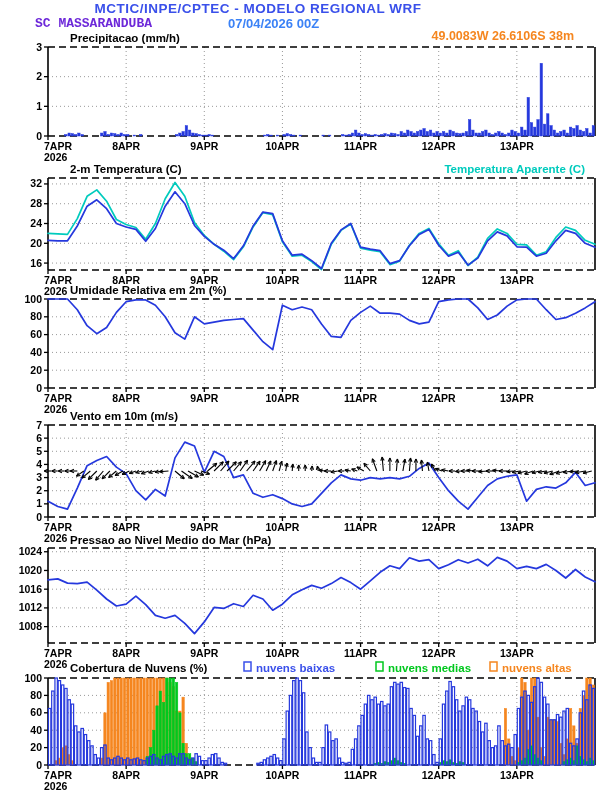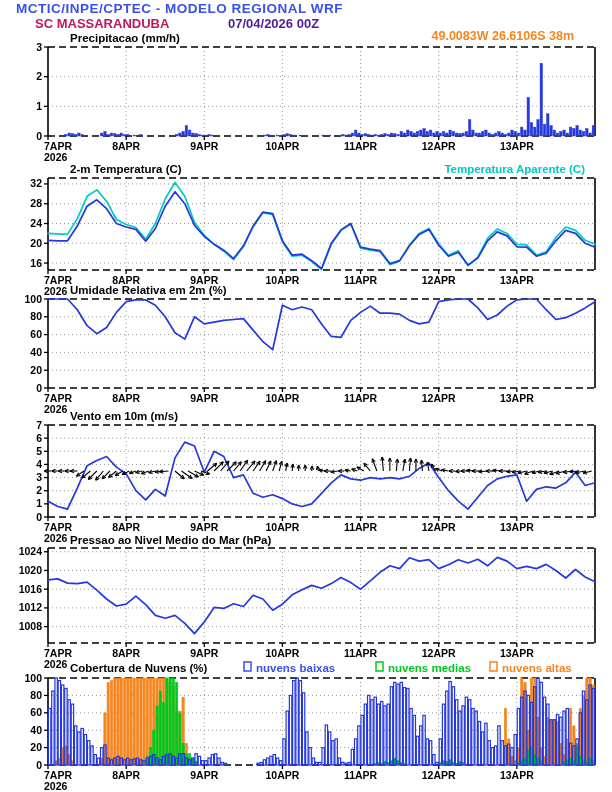--- a/index.html
+++ b/index.html
@@ -1,31 +1,31 @@
 <!DOCTYPE html>
 <html><head>
 <meta charset="utf-8">
 <style>
   html,body{margin:0;padding:0;background:#fff;}
   .page{position:relative;width:612px;height:792px;background:#fff;overflow:hidden;
         font-family:"Liberation Sans",sans-serif;font-weight:bold;}
   .hdr{position:absolute;white-space:nowrap;}
-  .model{top:1px;left:16px;width:516px;text-align:left;font-size:13.5px;letter-spacing:.5px;}
+  .model{top:1px;left:0;width:516px;text-align:center;font-size:13.5px;letter-spacing:.5px;}
   .station{top:16px;left:35px;font-size:13px;}
   .run{top:16px;left:228px;font-size:13px;}
   .loc{top:29px;left:312px;width:262px;text-align:right;font-size:12.5px;}
   svg text{font-family:"Liberation Sans",sans-serif;font-weight:bold;}
 </style>
 </head>
 <body>
 
 <div class="page">
   <div class="hdr model" style="color: rgb(58, 80, 234);">MCTIC/INPE/CPTEC - MODELO REGIONAL WRF</div>
-  <div class="hdr station" style="color: #be185d;">SC MASSARANDUBA</div>
-  <div class="hdr run" style="color: #4c1d95;">07/04/2026 00Z</div>
+  <div class="hdr station" style="color: #6d28d9; font-family: Liberation Mono, monospace;">SC MASSARANDUBA</div>
+  <div class="hdr run" style="color: #3b82f6;">07/04/2026 00Z</div>
   <div class="hdr loc" style="color: rgb(245, 134, 31);">49.0083W 26.6106S 38m</div>
 
   <svg id="chart" width="612" height="792" viewBox="0 0 612 792">
 
     <text x="70" y="42" font-size="11.5">Precipitacao (mm/h)</text>
     <text x="70" y="173" font-size="11.5">2-m Temperatura (C)</text>
     <text x="585" y="173" font-size="11.5" text-anchor="end" class="c-cyan" fill="#00cbbd">Temperatura Aparente (C)</text>
     <text x="70" y="294" font-size="11.5">Umidade Relativa em 2m (%)</text>
     <text x="70" y="420" font-size="11.5">Vento em 10m (m/s)</text>
     <text x="70" y="544" font-size="11.5">Pressao ao Nivel Medio do Mar (hPa)</text>

